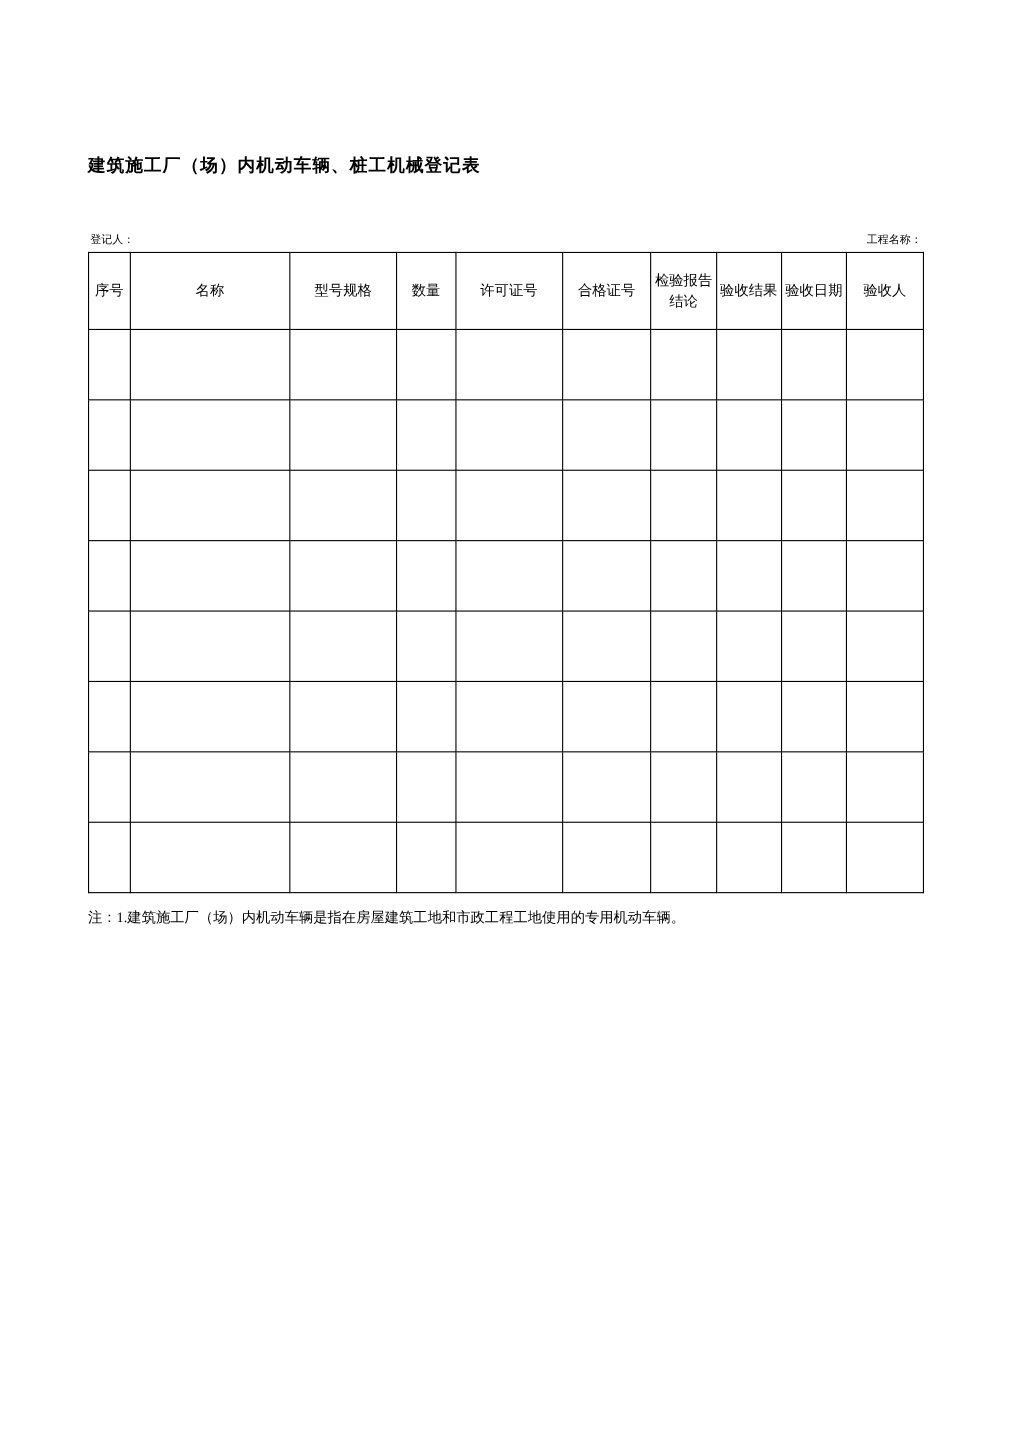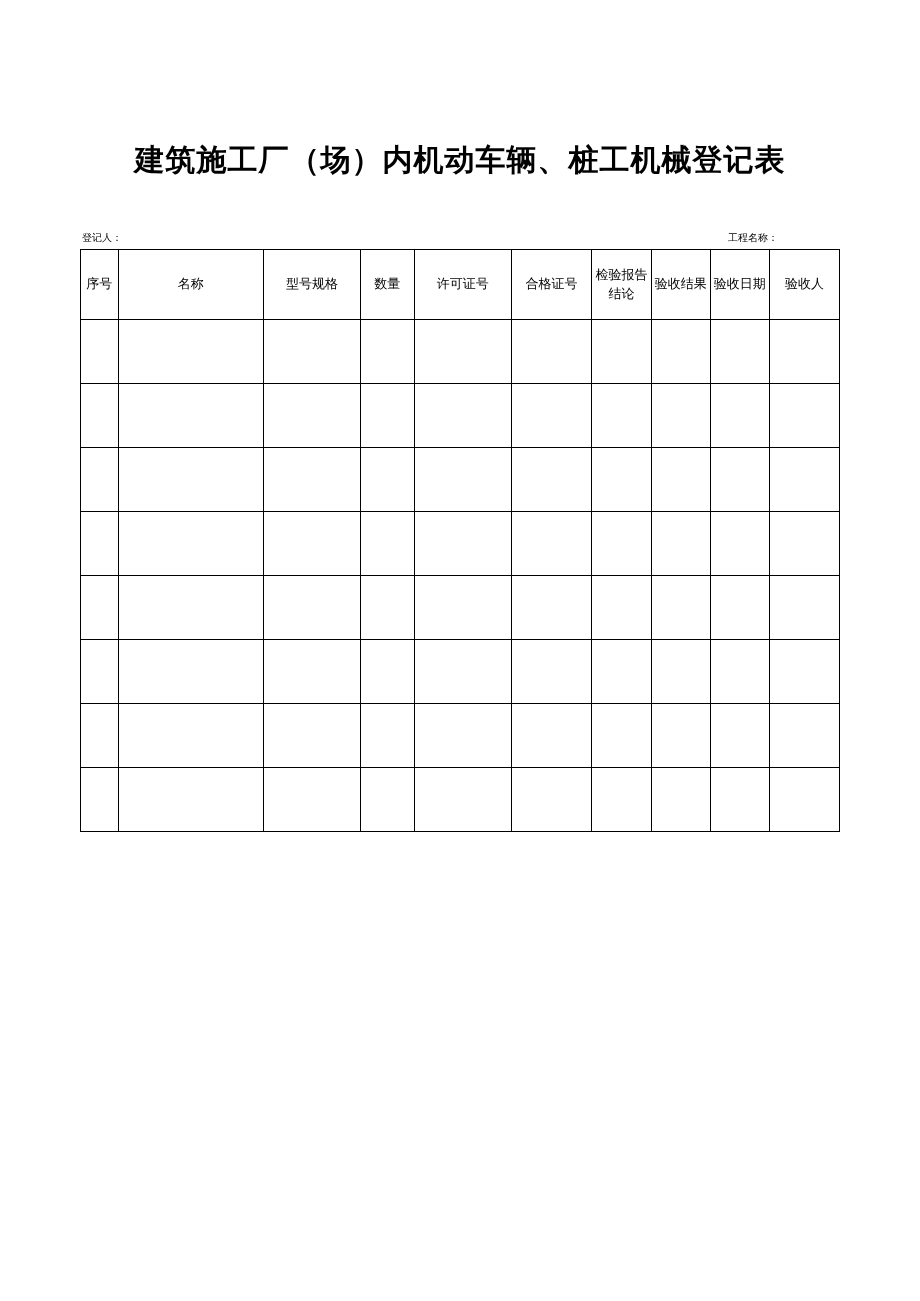--- a/index.html
+++ b/index.html
@@ -8,38 +8,36 @@
       box-sizing: border-box;
     }
     body {
       width: 920px;
       height: 1301px;
       background: #fff;
       font-family: "SimSun", "宋体", serif;
       padding: 140px 80px 0 80px;
     }
     .title {
-      text-align: center;
-      font-size: 30px;
+      font-size: 16px;
       font-weight: bold;
       margin-bottom: 50px;
       letter-spacing: 1px;
     }
     .header-row {
       display: flex;
       justify-content: space-between;
       font-size: 10px;
       margin-bottom: 4px;
       padding: 0 2px;
     }
     .header-row span {
       display: inline-block;
     }
     .project-label {
-      margin-right: 60px;
     }
     table {
       width: 100%;
       border-collapse: collapse;
       table-layout: fixed;
       padding-left: 12px;
     }
     th, td {
       border: 1px solid #000;
       font-size: 13px;
@@ -196,13 +194,14 @@
         <td></td>
         <td></td>
         <td></td>
         <td></td>
         <td></td>
       </tr>
     </tbody>
 </table>
 
 <div class="notes">
+  <p>注：1.建筑施工厂（场）内机动车辆是指在房屋建筑工地和市政工程工地使用的专用机动车辆。</p>
 </div>
 
 </body></html>

